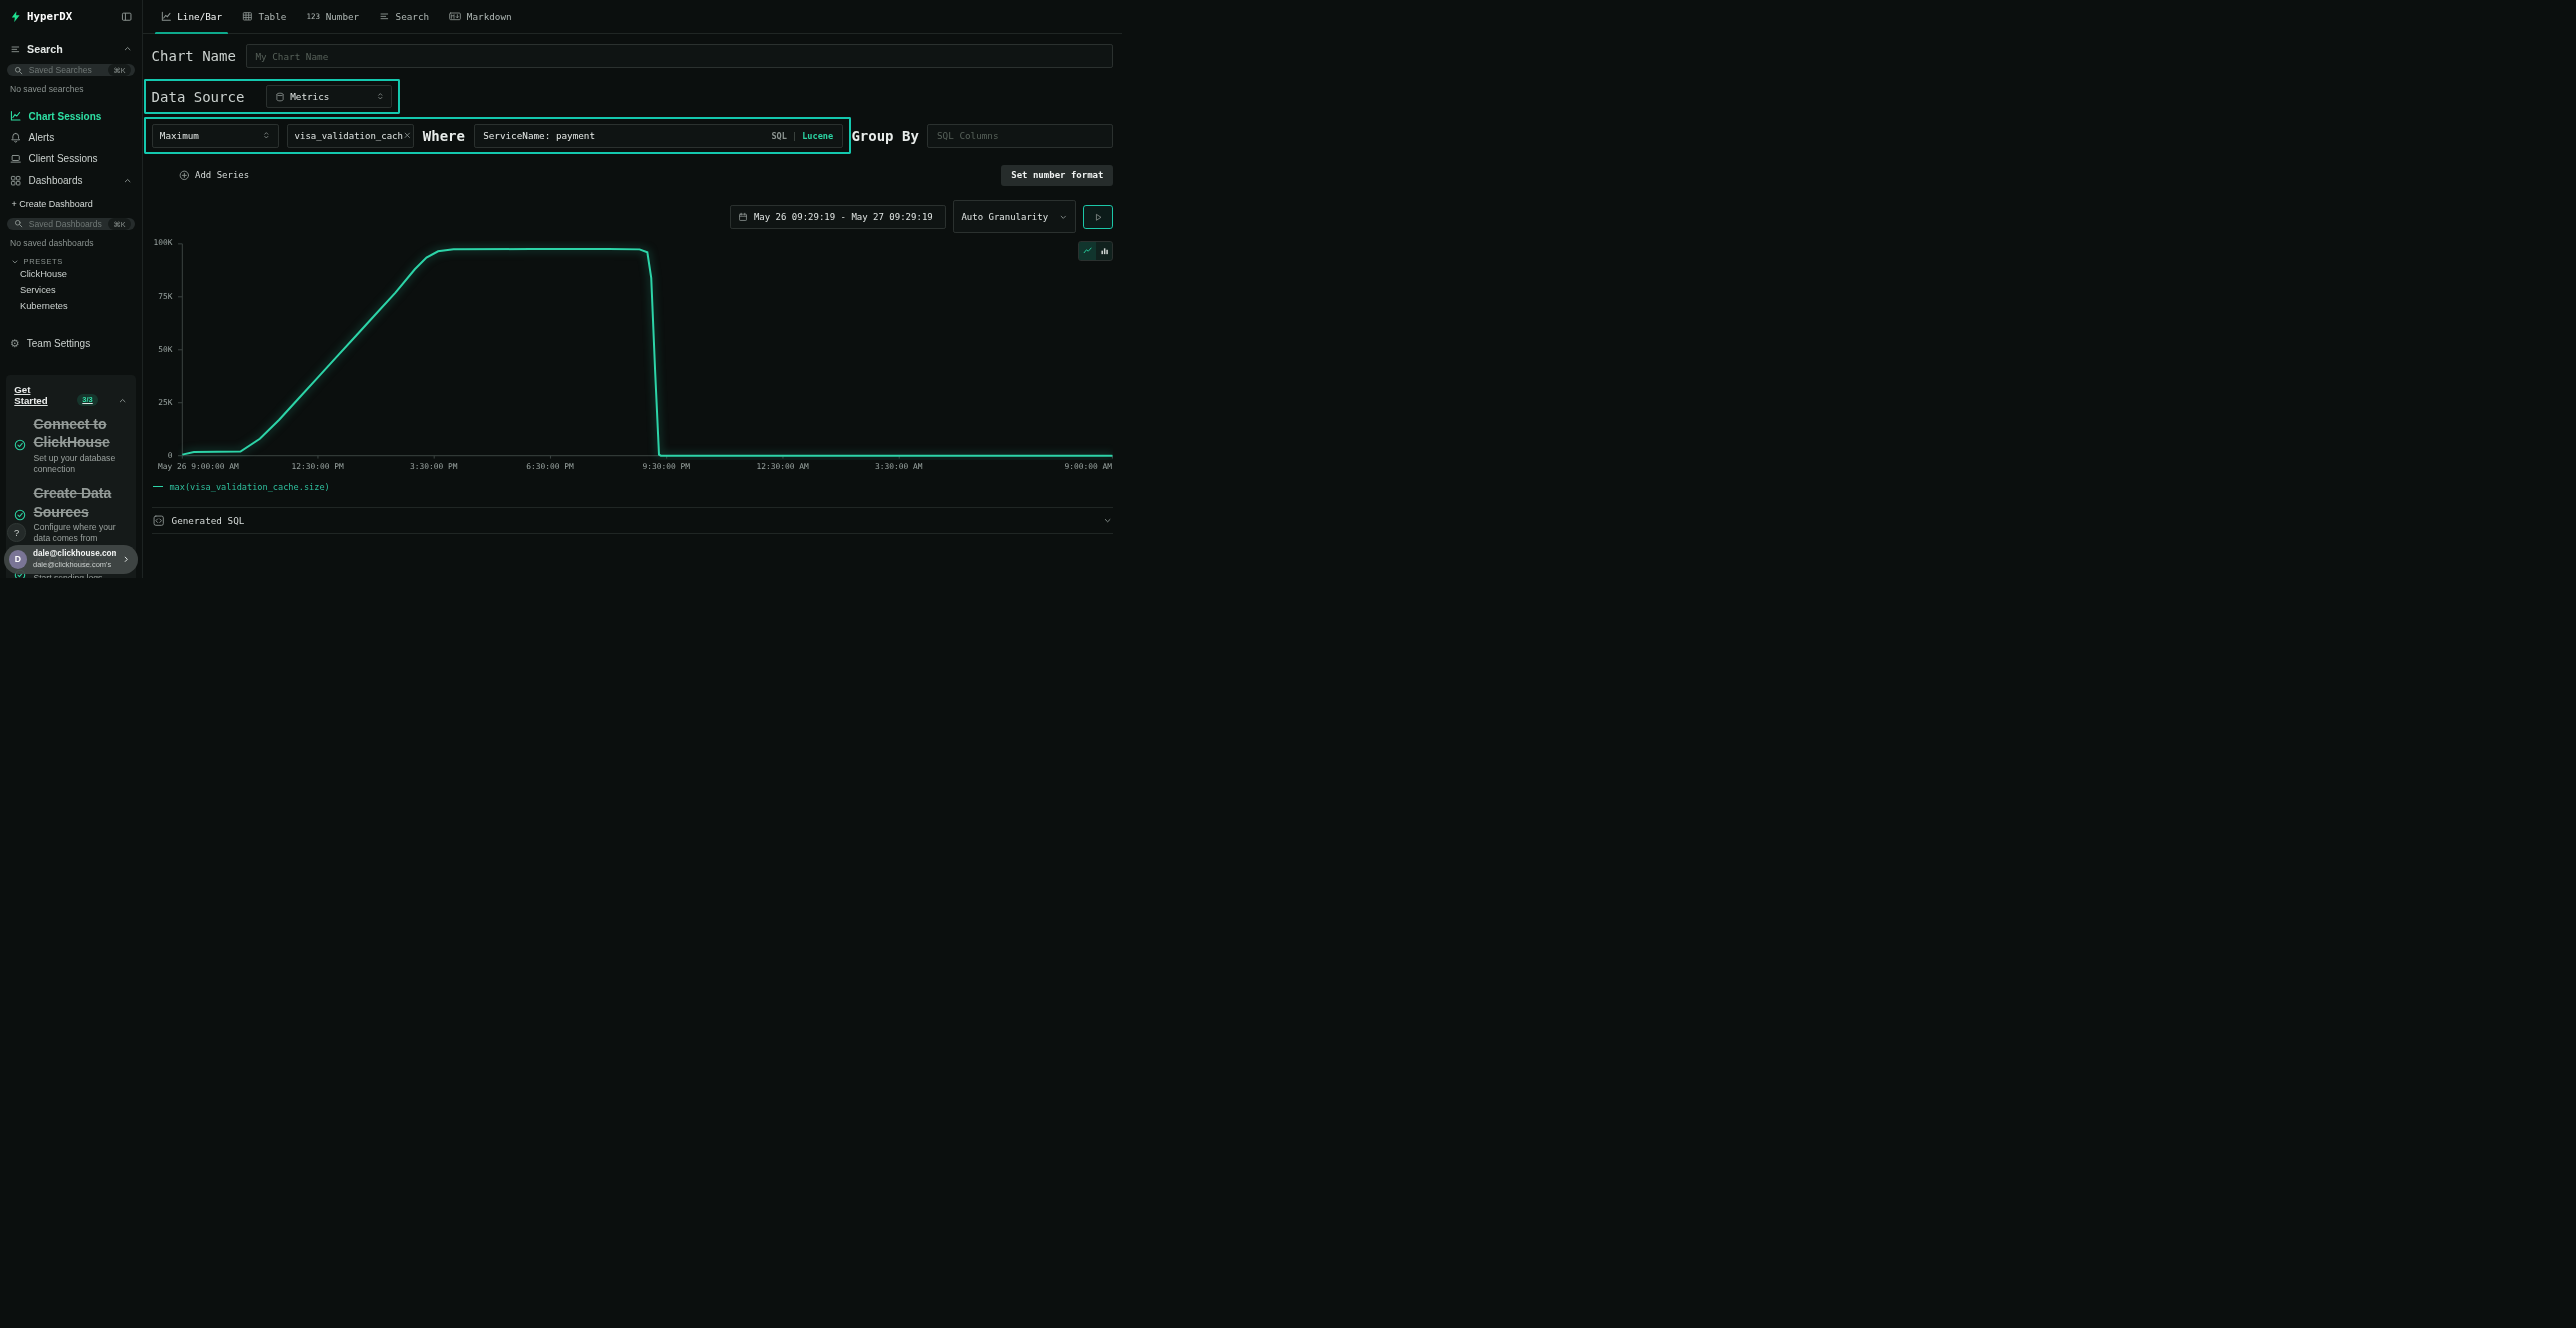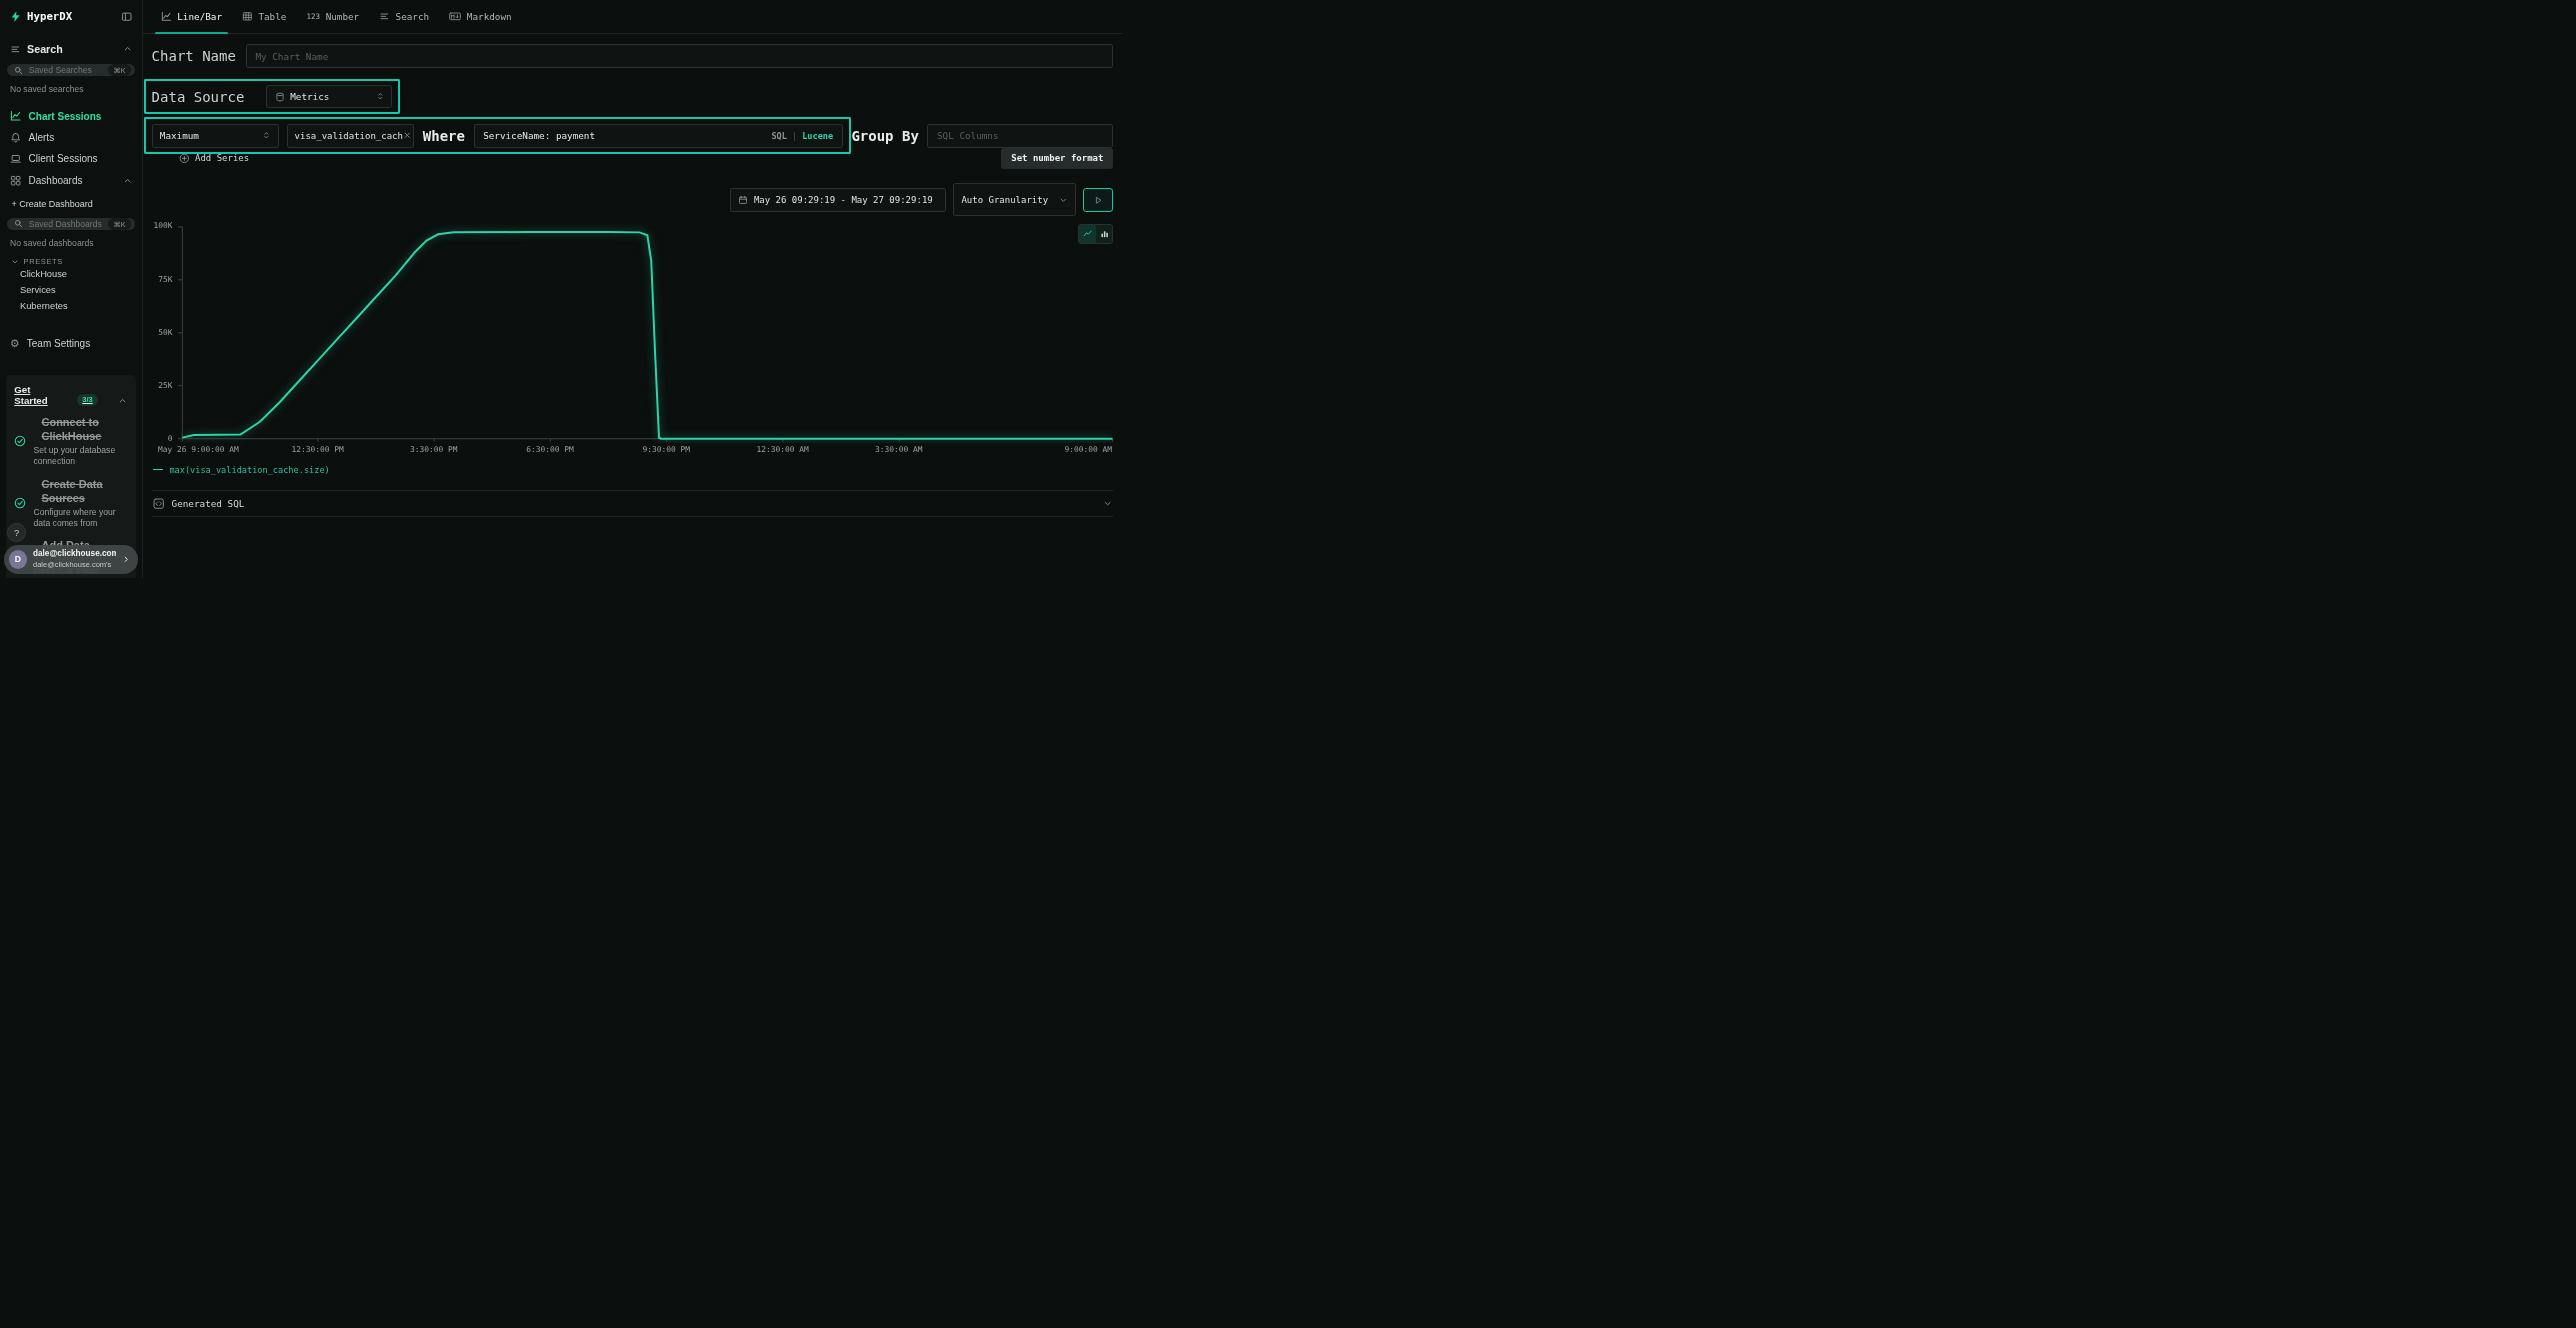--- a/index.html
+++ b/index.html
@@ -32,21 +32,21 @@
   .preset { padding:2.9px 10px 2.9px 20px; font-size:9.3px; color:#ccd2cf; cursor:pointer; }
   .team { margin-top:18.6px; }
   
   .gs-card { margin:20px 5.7px 0; background:#151a19; border-radius:4.3px; padding:8.6px 8.6px 7.2px; }
   .gs-head { display:flex; align-items:flex-end; gap:20px;text-decoration:underline; }
   .gs-title { font-size:9.7px; font-weight:bold; color:#eaedec; }
   .gs-badge { background:rgba(32,201,151,.16); color:#35dfa9; font-size:7.5px; font-weight:bold; padding:1.4px 5.7px; border-radius:7.2px; }
   .gs-head .chev { margin-left:auto; }
   .gs-item { display:flex; gap:7.2px; margin-top:9.3px; }
   .gs-check { color:#2bd3a2; margin-top:0.7px; }
-  .gs-item-title { font-size:11px; font-weight:bold; color:#949b98; text-decoration:line-through; line-height:1.3;margin-left:8px; }
+  .gs-item-title { font-size:14px; font-weight:bold; color:#949b98; text-decoration:line-through; line-height:1.3; }
   .gs-item-desc { font-size:8.6px; color:#9ba29f; line-height:1.3; margin-top:1.4px; }
   .help-btn { position:absolute; left:7.2px; bottom:36px; width:18.6px; height:18.6px; border-radius:50%; background:#242a29;
               border:0.7px solid #313836; color:#cfd5d2; display:flex; align-items:center; justify-content:center;
               font-size:9.3px; z-index:4; cursor:pointer; }
   .user-chip { position:absolute; left:4.3px; right:4.3px; bottom:4.3px; height:29px; background:rgba(66,72,70,.92);
                border-radius:14.3px; display:flex; align-items:center; gap:5.7px; padding:0 7.2px 0 4.3px; z-index:5; cursor:pointer; }
   .avatar { width:19.3px; height:19.3px; border-radius:50%; background:#7a7596; color:#fff; font-size:8.6px; font-weight:bold;
             display:flex; align-items:center; justify-content:center; }
   .user-texts { display:flex; flex-direction:column; line-height:1.25; overflow:hidden; }
   .user-name { font-size:8.2px; font-weight:bold; color:#f3f5f4; white-space:nowrap; }
@@ -88,21 +88,21 @@
                  display:flex; align-items:center; justify-content:space-between; padding:0 6.4px; font-size:9px; }
   .where-input { flex:1; height:24px; background:#0f1413; border:0.7px solid #2b312f; border-radius:2.1px;
                  display:flex; align-items:center; gap:5.7px; padding:0 8.6px; }
   .where-input .val { font-size:9.3px; color:#e6eae8; }
   .lang-toggle { margin-left:auto; display:flex; align-items:center; gap:5px; font-size:8.6px; font-weight:bold; }
   .lang-sql { color:#8b9390; cursor:pointer; }
   .lang-sep { color:#49514e; font-weight:normal; }
   .lang-lucene { color:#2bd3a2; cursor:pointer; }
   .groupby-input { width:186px; height:24px; }
 
-  .actions-row { }
+  .actions-row { margin-top:17px; }
   .add-series { display:flex; align-items:center; gap:5.7px; font-size:9px; color:#d6dbd9; margin-left:27px; cursor:pointer; }
   .btn-number-format { margin-left:auto; background:#262c2b; border:none; border-radius:2.9px; padding:5.7px 10px;
                        font-family:"DejaVu Sans Mono",monospace; font-size:9px; font-weight:bold; color:#eef1f0; cursor:pointer; }
 
   .controls-row { margin-top:14.3px; justify-content:flex-end; gap:7.2px; }
   .date-range { width:216px; height:23.6px; font-size:9px; }
   .granularity { width:123px; height:33px; font-size:9px; }
   .granularity .chev { margin-left:auto; }
   .play-btn { width:30px; height:23.6px; border:1.1px solid #1cc7a8; border-radius:2.9px; background:rgba(28,199,168,.07);
               display:flex; align-items:center; justify-content:center; color:#2bd3a2; cursor:pointer; }

